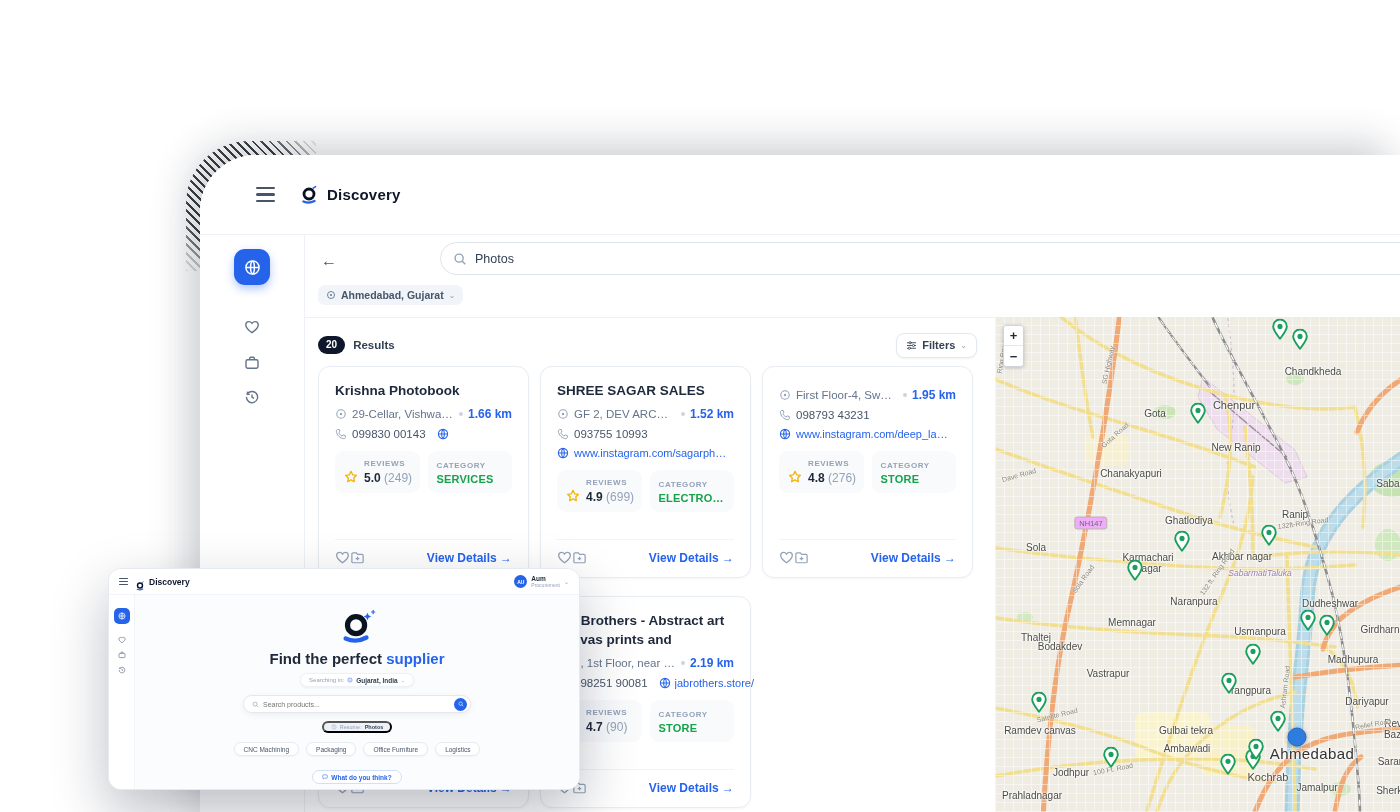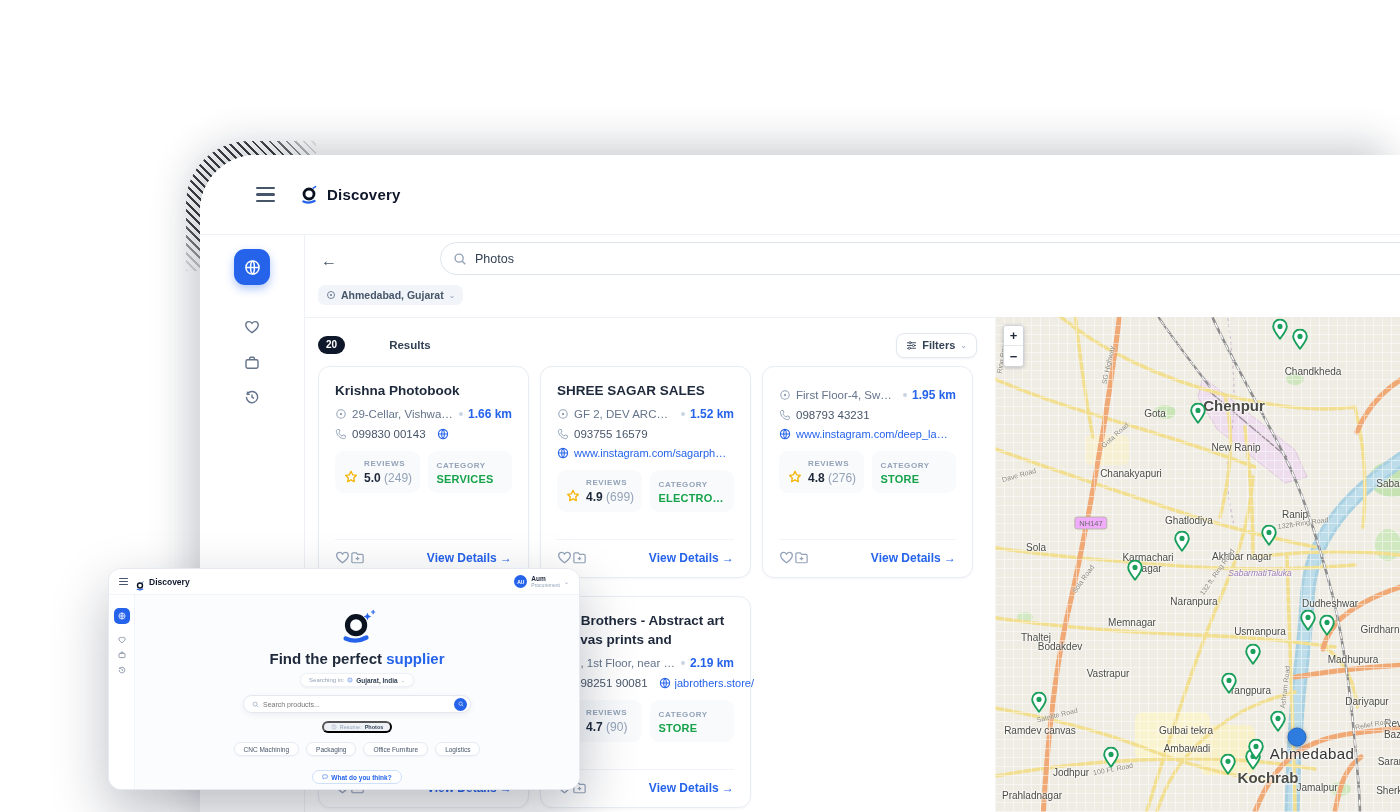--- a/index.html
+++ b/index.html
@@ -47,21 +47,21 @@
 
   .chip-row { position:absolute; left:105px; top:128px; right:0; height:34px; background:#fff; }
   .loc-chip { position:absolute; left:13px; top:2px; height:20px; background:#f1f5f9; border:0; border-radius:7px;
     display:flex; align-items:center; gap:5px; padding:0 8px; cursor:pointer; }
   .loc-chip svg { width:10px; height:10px; color:#64748b; }
   .loc-chip .t { font-size:10.5px; font-weight:bold; color:#475569; }
   .loc-chip .chev { color:#94a3b8; font-size:8px; }
 
   .results-area { position:absolute; left:105px; top:162px; width:690px; bottom:0; background:#fff;
     border-top:1px solid #eef1f5; }
-  .res-head { position:absolute; left:13px; right:18px; top:14px; height:26px; display:flex; align-items:center;gap:36px; }
+  .res-head { position:absolute; left:13px; right:18px; top:14px; height:26px; display:flex; align-items:center; }
   .count-badge { background:#0f172a; color:#fff; font-size:10px; font-weight:bold; border-radius:999px;
     padding:4px 8px; line-height:1; }
   .res-label { font-size:11.5px; font-weight:600; color:#334155; margin-left:8px; }
   .filters-btn { margin-left:auto; height:25px; background:#fff; border:1px solid #e2e8f0; border-radius:8px;
     display:flex; align-items:center; gap:5px; padding:0 9px; cursor:pointer; box-shadow:0 1px 2px rgba(15,23,42,.05); }
   .filters-btn svg { width:11px; height:11px; color:#475569; }
   .filters-btn .t { font-size:11px; font-weight:600; color:#334155; }
   .filters-btn .chev { font-size:8px; color:#94a3b8; }
 
   .cards { position:absolute; left:13px; top:48px; display:grid; grid-template-columns:repeat(3,211px);
@@ -93,21 +93,21 @@
 
   
   .map { position:absolute; left:795px; top:162px; right:0; bottom:0; background:#efece4; overflow:hidden; cursor:grab; }
   .map .grid { position:absolute; inset:0; opacity:.5;
     background:repeating-linear-gradient(0deg, #fff 0 1px, transparent 1px 9px),
                repeating-linear-gradient(90deg, #fff 0 1px, transparent 1px 9px); }
   .map svg.base { position:absolute; inset:0; }
   .map-label { position:absolute; transform:translate(-50%,-50%); font-size:10px; color:#4b4b45; white-space:pre-line;
     text-align:center; text-shadow:0 0 3px #fff,0 0 3px #fff,0 0 3px #fff; pointer-events:none; line-height:11px; }
   .map-label.city { font-size:15px; color:#333; letter-spacing:.4px; }
-  .map-label.small { font-size:15px;font-weight:bold; }
+  .map-label.small { font-size:11px; }
   .map-label.water { color:#9b7bb5; font-style:italic; font-size:8.5px; }
   .road-label { position:absolute; transform-origin:center; font-size:7px; color:#8a8578; white-space:nowrap;
     text-shadow:0 0 2px #fff,0 0 2px #fff; pointer-events:none; }
   .nh-badge { position:absolute; transform:translate(-50%,-50%); font-size:7.5px; color:#6b6b66; background:#f0abfc;
     border:1px solid #b9b4a8; border-radius:3px; padding:1px 4px; }
   .marker { position:absolute; width:16px; height:21px; transform:translate(-50%,-92%); cursor:pointer; }
   .sel-marker { position:absolute; width:19px; height:19px; border-radius:50%; background:#2e7ce0;
     border:1.5px solid #2368c2; transform:translate(-50%,-50%); cursor:pointer; box-shadow:0 1px 4px rgba(0,0,0,.3); }
   .zoom-ctl { position:absolute; left:8px; top:8px; width:21px; background:#fff; border:1px solid #cfd4da;
     border-radius:4px; box-shadow:0 1px 4px rgba(0,0,0,.2); overflow:hidden; }
@@ -340,21 +340,21 @@
       <span class="addr">GF 2, DEV ARCHAN...</span>
       <span class="dot"></span>
       <span class="dist">1.52 km</span>
     </div>
     <div class="row">
       <span class="ic muted">
                 <svg viewBox="0 0 16 16" width="100%" height="100%" fill="none" stroke="currentColor" stroke-width="1.3">
                   <path d="M3.6 2 H5.6 L6.6 5 L5.1 6.3 C5.9 8.1 7.7 9.9 9.5 10.7 L10.8 9.2 L13.8 10.2 V12.2 C13.8 13.3 12.9 14.2 11.8 14.2 C6.4 13.7 2.3 9.6 1.8 4.2 C1.8 3 2.5 2 3.6 2 Z"></path>
                 </svg>
               </span>
-      <span class="phone">093755 16579</span>
+      <span class="phone">093755 10993</span>
 
     </div>
     <div class="row site-row">
       <span class="ic blue">
                 <svg viewBox="0 0 16 16" width="100%" height="100%" fill="none" stroke="currentColor" stroke-width="1.4">
                   <circle cx="8" cy="8" r="6.2"></circle>
                   <path d="M1.8 8 h12.4 M8 1.8 c2.4 1.8 2.4 10.6 0 12.4 M8 1.8 c-2.4 1.8 -2.4 10.6 0 12.4"></path>
                 </svg>
               </span>
       <a class="site">www.instagram.com/sagarphotog...</a>

